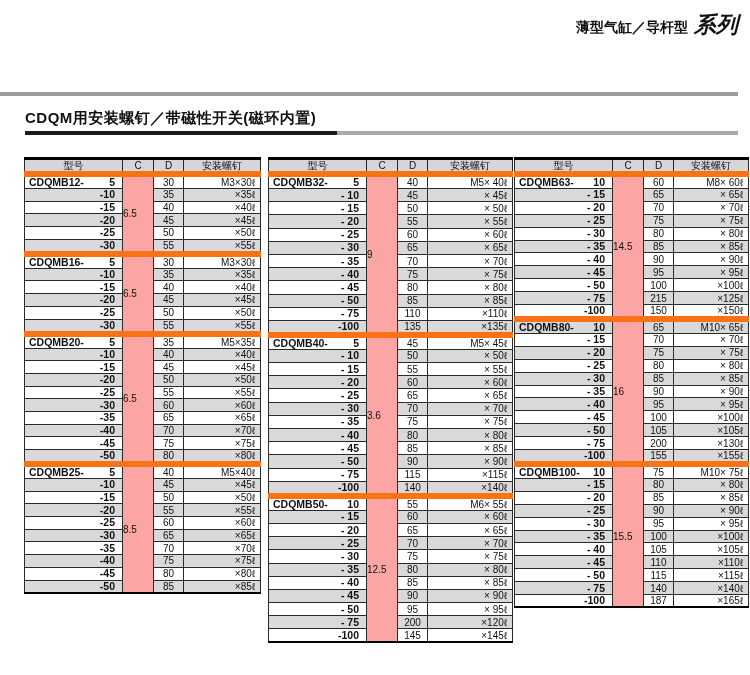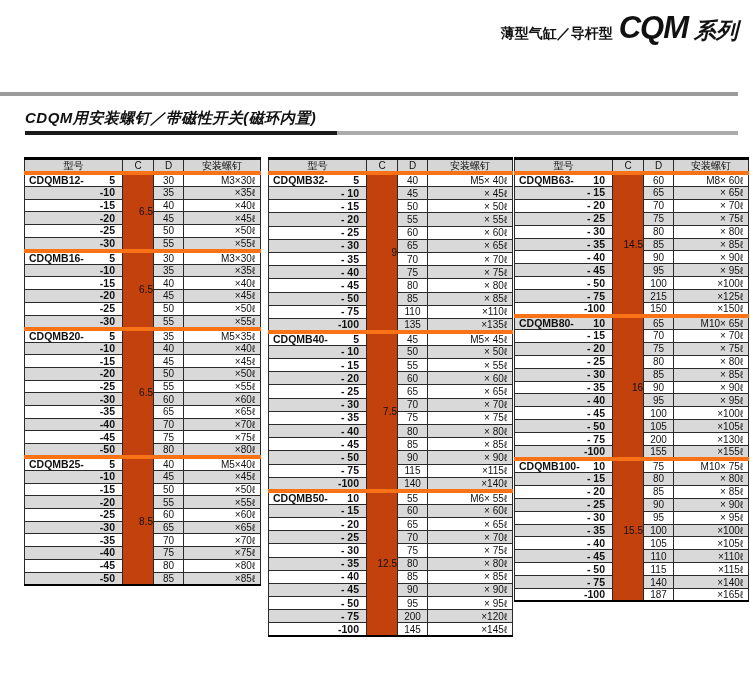--- a/index.html
+++ b/index.html
@@ -18,21 +18,21 @@
   .brand .prefix { font-size:14px; font-weight:bold; }
   .brand .name   { font-size:31px; font-weight:bold; font-style:italic; letter-spacing:-1px; }
   .brand .suffix { font-size:22px; font-weight:bold; font-style:italic; }
   .top-rule {
     position:absolute; top:92px; left:0; width:738px; height:4px;
     background:#9c9c9c;
   }
   
   .section-title {
     position:absolute; top:109px; left:25px;
-    font-size:15px; font-weight:bold; letter-spacing:0.5px;font-style:italic;
+    font-size:15px; font-weight:bold; letter-spacing:0.5px;
   }
   .section-rule {
     position:absolute; top:131px; left:25px; width:713px; height:4px;
     background:#ababab;
   }
   .section-rule .black-part {
     position:absolute; left:0; top:0; height:4px; width:312px;
     background:#1a1a1a; display:block;
   }
   
@@ -50,35 +50,34 @@
     border:1px solid #2a2a2a; overflow:hidden; white-space:nowrap;
   }
   .t-left  th, .t-left  td { height:12.7px; }
   .t-mid   th, .t-mid   td { height:13.2px; }
   .t-right th, .t-right td { height:12.9px; }
 
   table.spec thead th {
     background:#d6d6d6; font-weight:normal; text-align:center;
     border-bottom:2px solid #000;
   }
-  tr.group-head td { border-top:4px solid #f97316; }
+  tr.group-head td { border-top:6px solid #f97316; }
   tr.stripe td { background:#d9d9d9; }
-  td.c-cell, tr.stripe td.c-cell { background:#c2410c; text-align:right; vertical-align:middle; }
+  td.c-cell, tr.stripe td.c-cell { background:#fca5a5; text-align:left; vertical-align:middle; }
 
   td.model-cell { font-weight:bold; text-align:right; padding:0 7px 0 4px; font-size:10.5px; }
   td.model-cell .mh { display:flex; justify-content:space-between; align-items:baseline; }
   td.d-cell { text-align:center; }
   td.screw-cell { text-align:right; padding-right:5px; }
 </style>
 </head>
 <body>
 
 <div class="brand">
   <span class="prefix">薄型气缸／导杆型</span>
-  <span class="name">CQM</span>
   <span class="suffix">系列</span>
 </div>
 <div class="top-rule"></div>
 
 <div class="section-title">CDQM用安装螺钉／带磁性开关(磁环内置)</div>
 <div class="section-rule">
   <span class="black-part"></span>
 </div>
 
 <div class="spec-wrap wrap-left">
@@ -369,21 +368,21 @@
           <td class="d-cell">135</td>
           <td class="screw-cell">×135ℓ</td>
         </tr>
         <tr class="group-head">
           <td class="model-cell">
             <div class="mh">
               <span>CDQMB40-</span>
               <span>5</span>
             </div>
           </td>
-          <td class="c-cell" rowspan="12">7.5</td>
+          <td class="c-cell" rowspan="12">3.6</td>
           <td class="d-cell">45</td>
           <td class="screw-cell">M5× 45ℓ</td>
         </tr>
         <tr class="stripe">
           <td class="model-cell">- 10</td>
           <td class="d-cell">50</td>
           <td class="screw-cell">× 50ℓ</td>
         </tr>
         <tr>
           <td class="model-cell">- 15</td>

